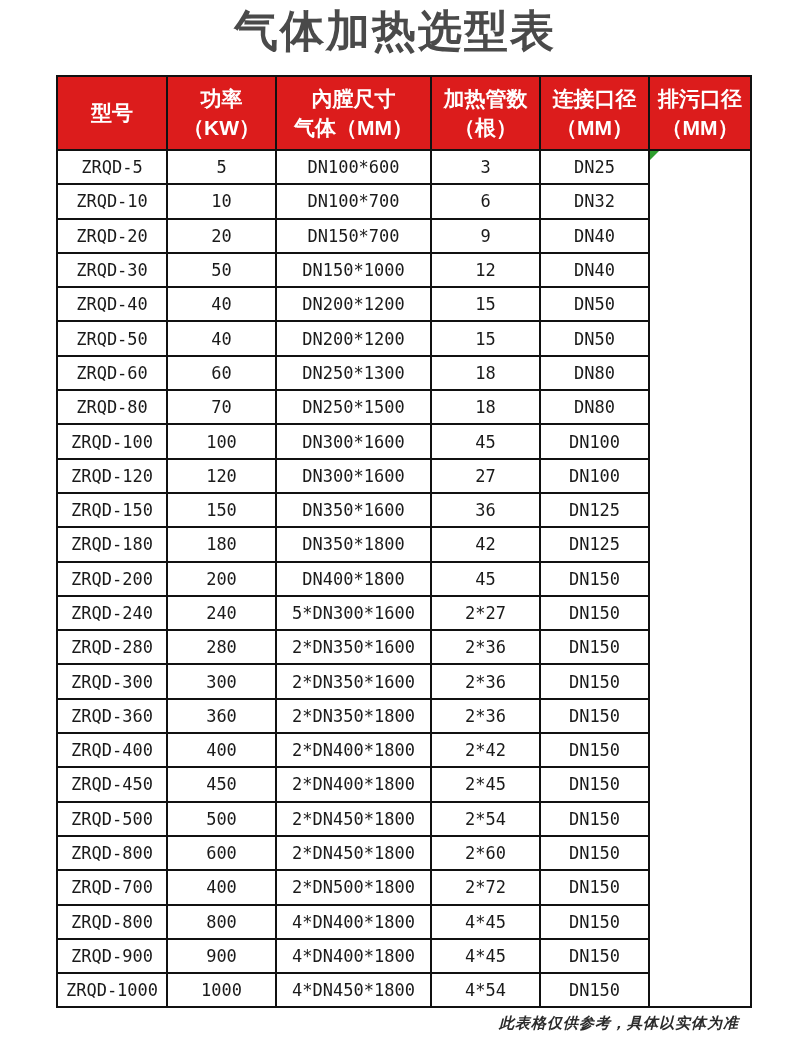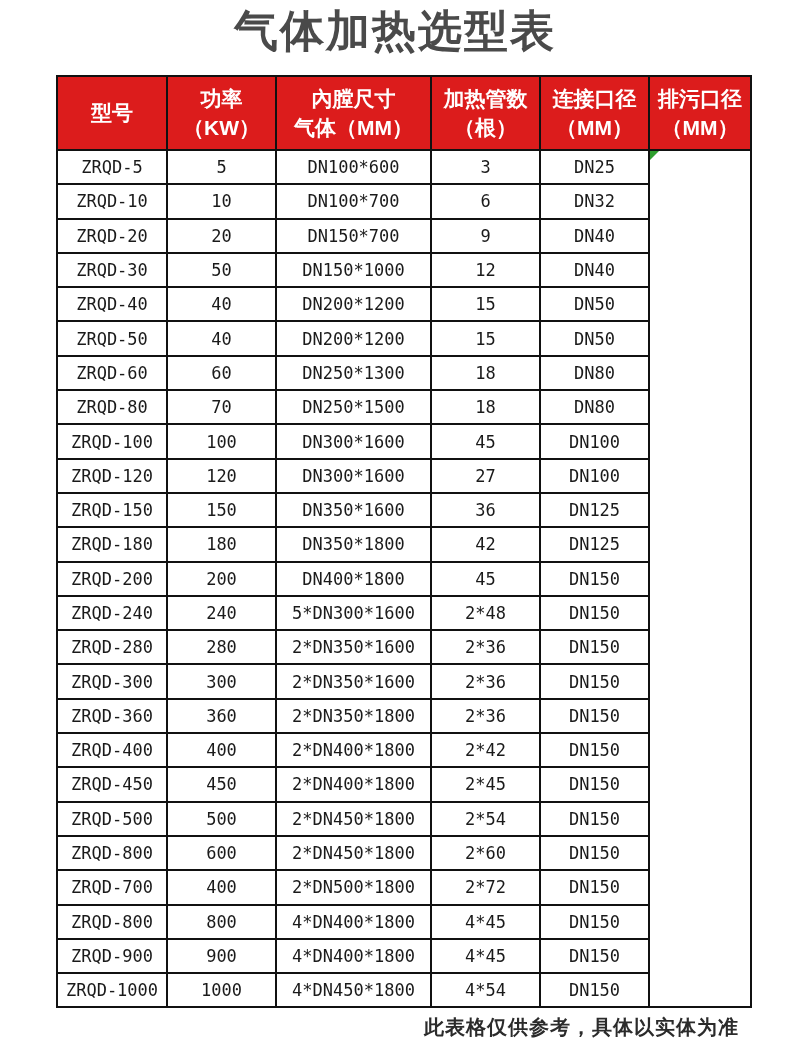--- a/index.html
+++ b/index.html
@@ -72,24 +72,25 @@
     height: 9px;
     background: var(--flag-green, #2e9e2e);
     clip-path: polygon(0 0, 100% 0, 0 100%);
   }
   .footnote {
     position: absolute;
     top: 1014px;
     left: 45px;
     width: 694px;
     text-align: right;
-    font-size: 20px;
+    font-size: 15px;
     font-weight: 600;
     letter-spacing: 1px;
     color: #2b2b2b;
+    font-style: italic;
   }
   .c-model { width: 110px; }
   .c-power { width: 109px; }
   .c-size  { width: 155px; }
   .c-tubes { width: 109px; }
   .c-conn  { width: 109px; }
   .c-drain { width: 102px; }
 </style>
 </head>
 <body>
@@ -227,21 +228,21 @@
           <td>ZRQD-200</td>
           <td>200</td>
           <td>DN400*1800</td>
           <td>45</td>
           <td>DN150</td>
         </tr>
         <tr>
           <td>ZRQD-240</td>
           <td>240</td>
           <td>5*DN300*1600</td>
-          <td>2*48</td>
+          <td>2*27</td>
           <td>DN150</td>
         </tr>
         <tr>
           <td>ZRQD-280</td>
           <td>280</td>
           <td>2*DN350*1600</td>
           <td>2*36</td>
           <td>DN150</td>
         </tr>
         <tr>

